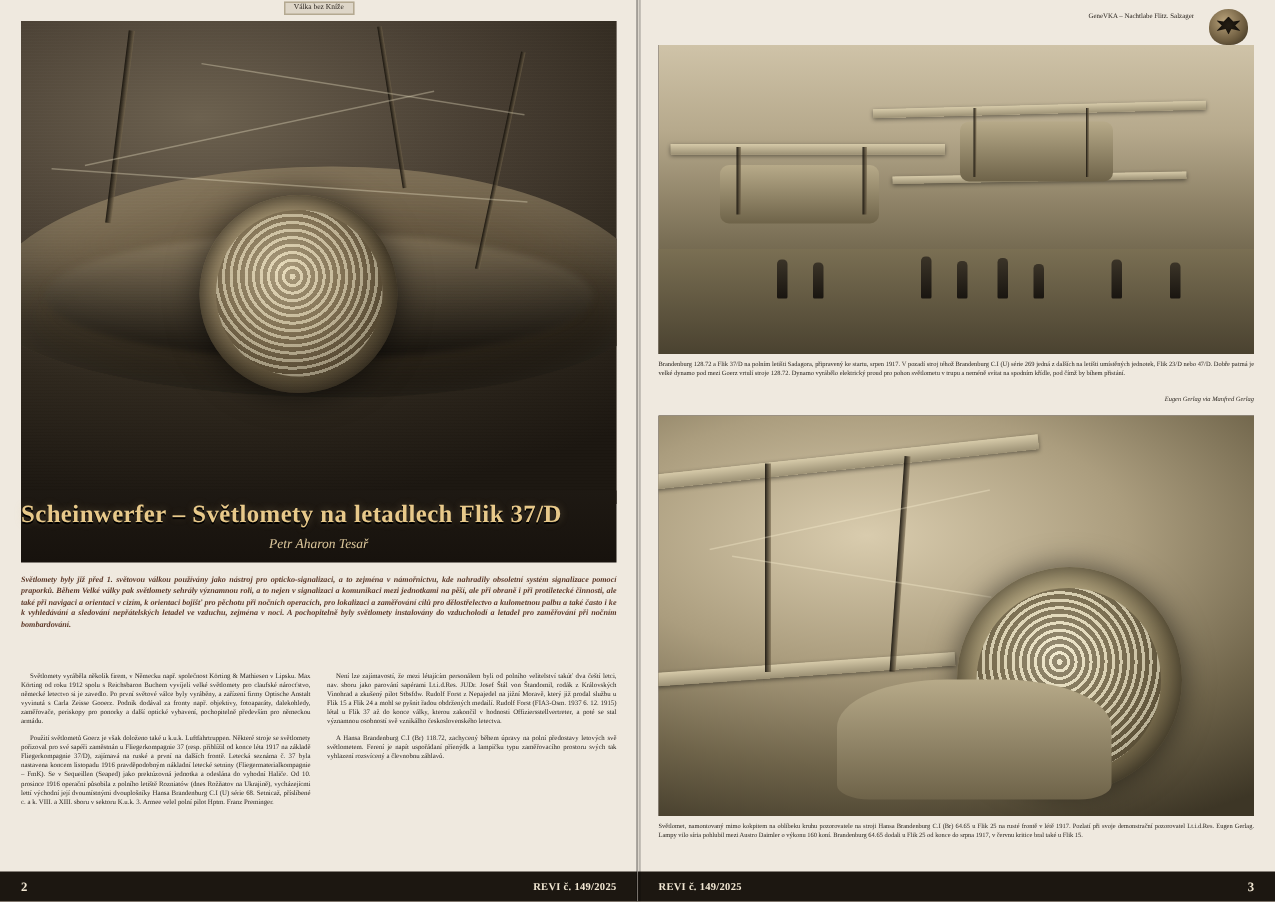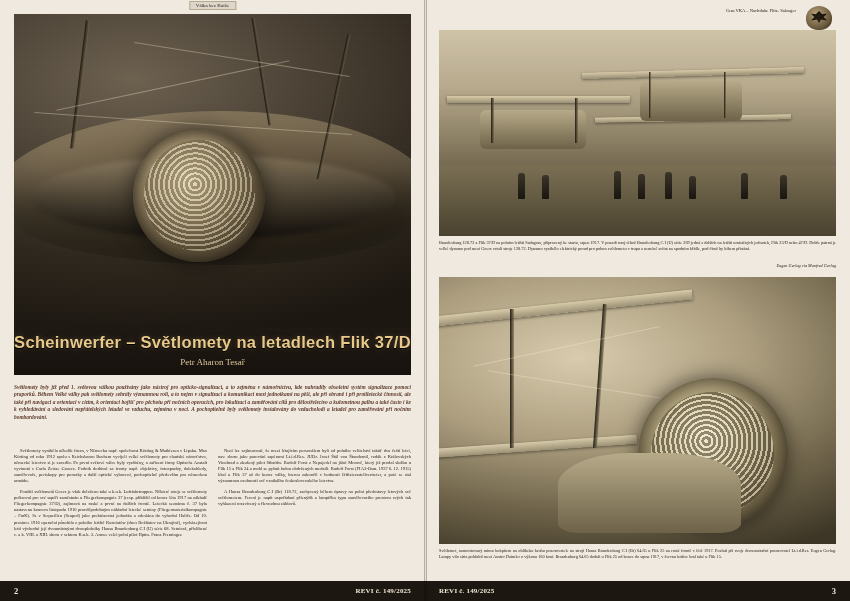--- a/index.html
+++ b/index.html
@@ -32,24 +32,24 @@
   .s1{left:16%;top:2%;width:4px;height:40%;transform:rotate(7deg);}
   .s2{left:62%;top:1%;width:3px;height:34%;transform:rotate(-9deg);}
   .s3{left:80%;top:6%;width:3px;height:46%;transform:rotate(12deg);}
   .wire{position:absolute;height:1px;background:rgba(255,245,215,.32);}
   .w1{left:10%;top:22%;width:60%;transform:rotate(-12deg);}
   .w2{left:30%;top:14%;width:55%;transform:rotate(9deg);}
   .w3{left:5%;top:34%;width:80%;transform:rotate(4deg);}
 
   .titleband{position:absolute;left:14px;top:327px;width:397px;height:48px;
         background:linear-gradient(180deg,#1e1913 0%,#17120d 100%);}
-  .titleband .ttl{position:absolute;left:0;right:0;top:6px;text-align:center;
-        font-family:Liberation Sans, sans-serif;font-weight:bold;font-size:16.5px;color:#e8c98a;letter-spacing:.3px;
+  .titleband .ttl{position:absolute;left:0;right:0;top:6px;
+        font-family:Liberation Serif, serif;font-weight:bold;font-size:16.5px;color:#e8c98a;letter-spacing:.3px;
         text-shadow:0 1px 0 #000,0 0 6px rgba(232,201,138,.25);}
-  .titleband .sub{position:absolute;left:0;right:0;top:30px;text-align:center;font-size:9px;color:#dcc79b;}
+  .titleband .sub{position:absolute;left:0;right:0;top:30px;text-align:center;font-size:9px;color:#dcc79b;font-style:italic;}
 
   .lead{position:absolute;left:14px;top:384px;width:397px;font-size:5.4px;line-height:7.4px;color:#5d3a2a;
         font-style:italic;text-align:justify;font-weight:bold;}
 
   .cols{position:absolute;left:14px;top:448px;width:397px;display:flex;gap:11px;}
   .col{width:193px;font-size:4.55px;line-height:6.1px;color:#221d18;text-align:justify;}
   .col p{margin:0 0 4.5px 0;text-indent:6px;}
   .r-runhead{position:absolute;right:14px;top:6px;font-size:4.6px;color:#2a241e;}
   .crest{position:absolute;right:14px;top:6px;width:34px;height:26px;}
   .crest .disc{position:absolute;left:4px;top:0;width:26px;height:24px;border-radius:50% 50% 45% 45%;

